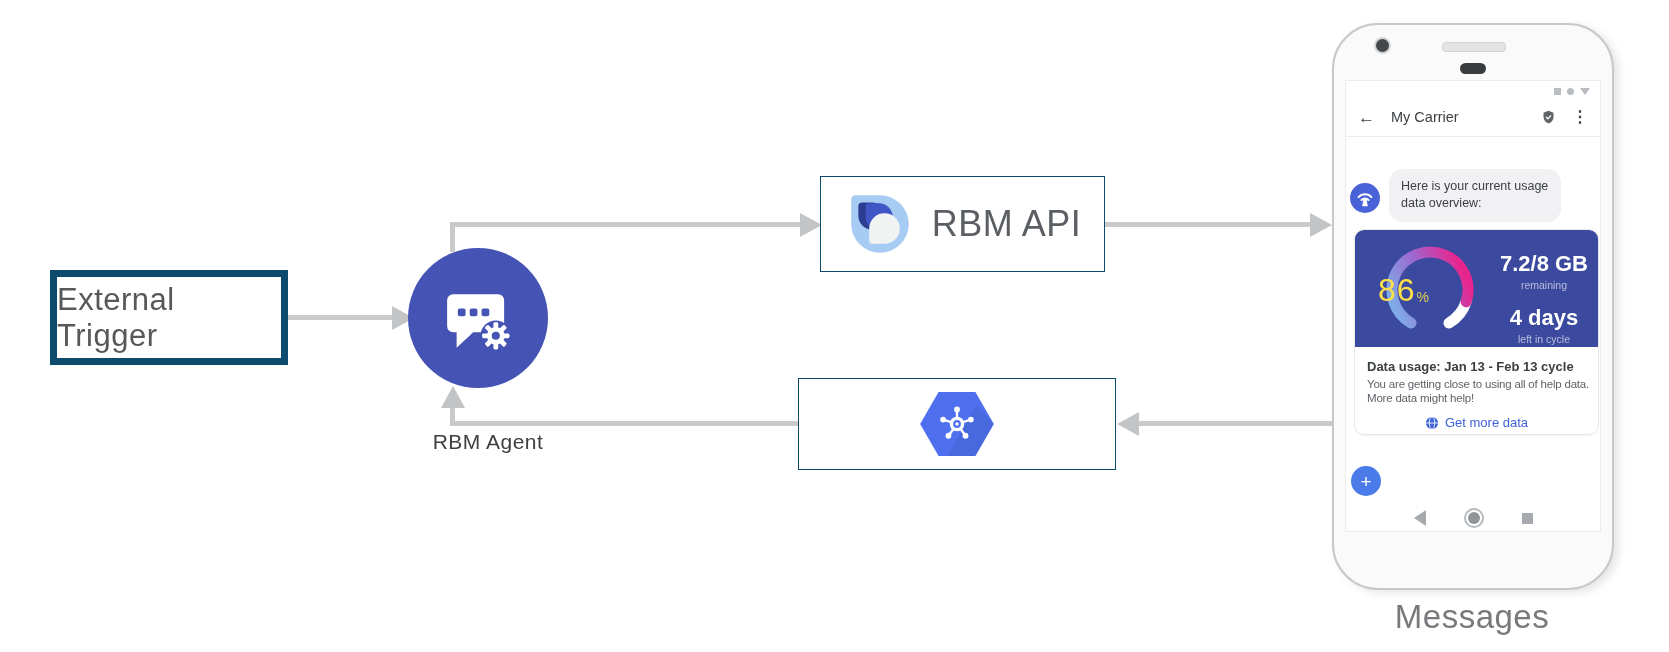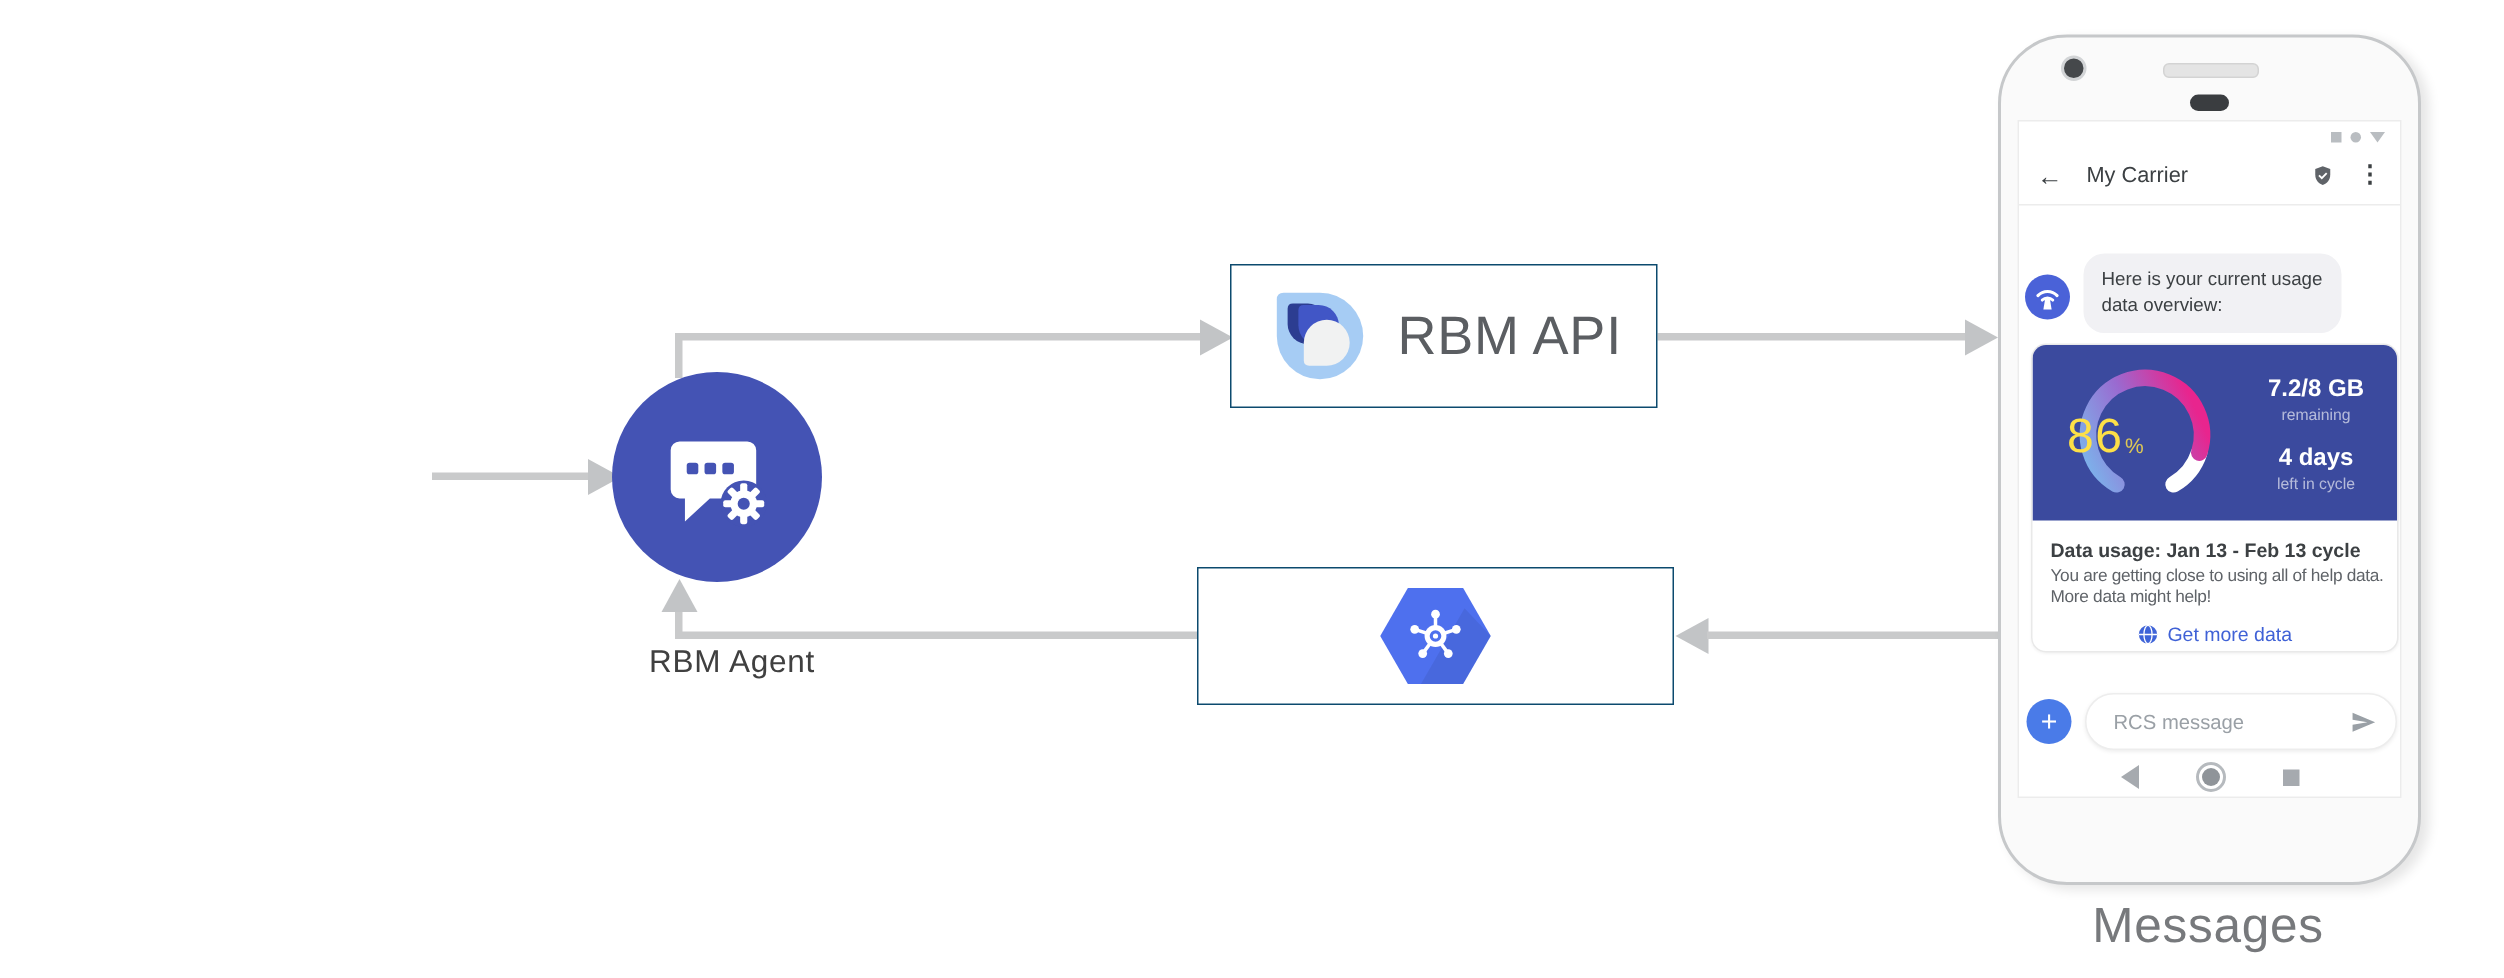--- a/index.html
+++ b/index.html
@@ -50,21 +50,21 @@
   #bubble{position:absolute;left:43px;top:88px;width:172px;background:#f1f1f4;border-radius:14px;padding:9px 12px;box-sizing:border-box;font-size:12.5px;line-height:1.38;color:#3c4043;}
 
   
   #card{position:absolute;left:8px;top:148px;width:245px;height:206px;border-radius:10px;border:1px solid #e9e9e9;background:#fff;overflow:hidden;box-shadow:0 1px 2px rgba(0,0,0,.05);box-sizing:border-box;}
   #card-blue{position:relative;width:100%;height:117px;background:#3b4a9e;}
   #gauge{position:absolute;left:23px;top:8px;}
   #gauge-text{position:absolute;left:23px;top:8px;width:104px;height:104px;display:flex;align-items:center;justify-content:flex-start;color:#fde047;}
   #gauge-text .big{font-size:32px;font-weight:300;letter-spacing:1px;}
   #gauge-text .pct{font-size:14px;opacity:.85;margin-left:1px;align-self:center;margin-top:14px;}
   #card-stats{position:absolute;left:140px;top:0;width:98px;height:117px;text-align:center;color:#fff;}
-  .stat-val{font-size:16px;font-weight:bold;margin-top:0;}
+  .stat-val{font-size:22px;font-weight:bold;margin-top:0;}
   .stat-lab{font-size:10.5px;color:rgba(255,255,255,.62);margin-top:2px;}
   #stat-1{margin-top:21px;} #stat-2{margin-top:14px;}
   #card-body{padding:12px 12px 0 12px;}
   #card-title{font-size:13px;font-weight:bold;color:#3c4043;white-space:nowrap;}
   .card-line{font-size:11.5px;color:#5f6368;margin-top:4px;white-space:nowrap;letter-spacing:-.2px;}
   #card-action{margin-top:11px;display:flex;align-items:center;justify-content:center;gap:6px;}
   #card-action span{font-size:13px;font-weight:500;color:#3f61d6;}
 
   
   #plus-btn{position:absolute;left:5px;top:385px;width:30px;height:30px;border-radius:50%;background:#4a7be8;color:#fff;display:flex;align-items:center;justify-content:center;font-size:19px;line-height:1;}
@@ -93,20 +93,23 @@
   <div class="h-line" style="left:1104px;top:222px;width:208px;"></div>
   <div class="arr arr-right" style="left:1310px;top:213px;"></div>
 
   <div class="arr arr-left" style="left:1117px;top:412px;"></div>
   <div class="h-line" style="left:1138px;top:421px;width:194px;"></div>
 
   <div class="h-line" style="left:450px;top:421px;width:350px;"></div>
   <div class="v-line" style="left:450px;top:406px;height:18px;"></div>
   <div class="arr arr-up" style="left:441px;top:386px;"></div>
 
+  <div class="dbox" id="ext-box" style="left:50px;top:270px;width:238px;height:95px;">
+    <span class="dbox-label">External Trigger</span>
+  </div>
 
   <div id="agent-circle">
     <svg width="76" height="76" viewBox="0 0 64 64">
       <path d="M11,12 h38 a5,5 0 0 1 5,5 v22 a5,5 0 0 1 -5,5 H28 L14,57 V44 h-3 a5,5 0 0 1 -5,-5 V17 a5,5 0 0 1 5,-5 Z" fill="#ffffff"></path>
       <rect x="15" y="24" width="6.5" height="6.5" rx="1.6" fill="#4453b4"></rect>
       <rect x="25" y="24" width="6.5" height="6.5" rx="1.6" fill="#4453b4"></rect>
       <rect x="35" y="24" width="6.5" height="6.5" rx="1.6" fill="#4453b4"></rect>
       <circle cx="47" cy="47" r="13" fill="#4453b4"></circle>
       <g fill="#ffffff">
         <rect x="45" y="35.5" width="4" height="23" rx="1.2"></rect>
@@ -226,26 +229,20 @@
               <circle cx="0" cy="0" r="7" fill="#3f64d8"></circle>
               <ellipse cx="0" cy="0" rx="3.1" ry="7" fill="none" stroke="#ffffff" stroke-width="1"></ellipse>
               <line x1="-7" y1="0" x2="7" y2="0" stroke="#ffffff" stroke-width="1"></line>
             </svg>
             <span>Get more data</span>
           </div>
         </div>
       </div>
 
       <div id="plus-btn">+</div>
-      <div id="input-pill">
-        <input id="rcs-input" type="text" placeholder="RCS message" style="">
-        <svg width="19" height="19" viewBox="0 0 24 24">
-          <path d="M3,20 L22,12 3,4 3,9.8 15.5,12 3,14.2 Z" fill="#9aa0a6"></path>
-        </svg>
-      </div>
 
       <div id="navbar">
         <div class="nav-back"></div>
         <div class="nav-home"></div>
         <div class="nav-recent"></div>
       </div>
 
     </div>
   </div>
 

